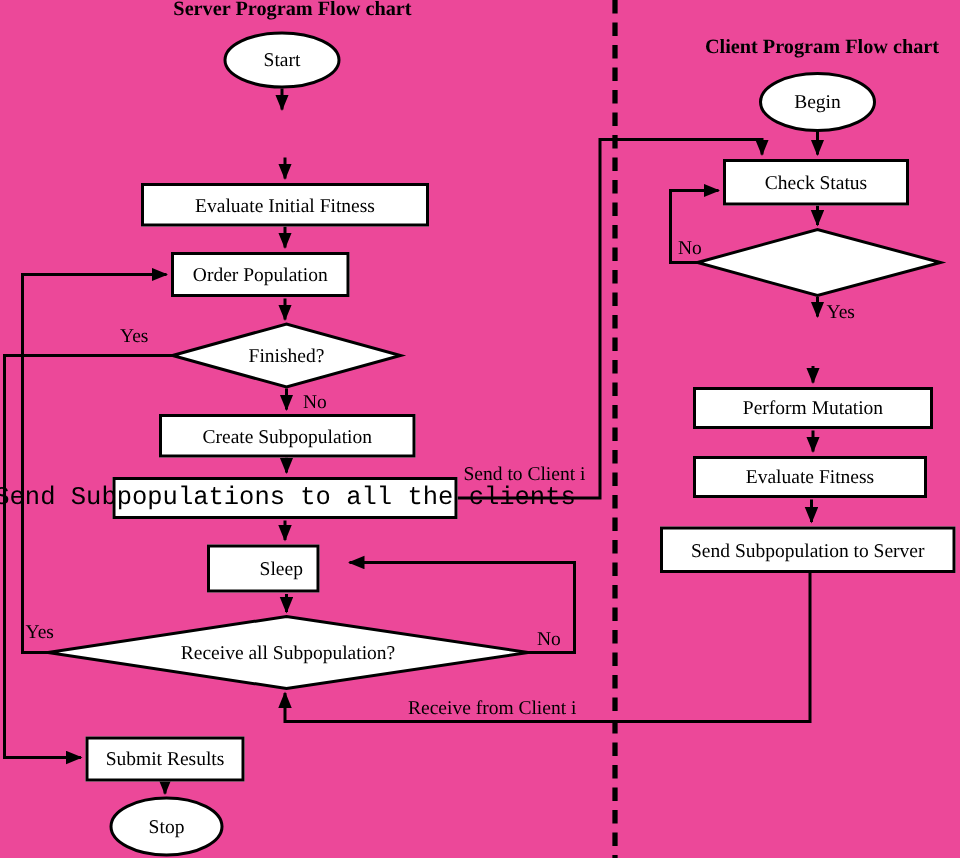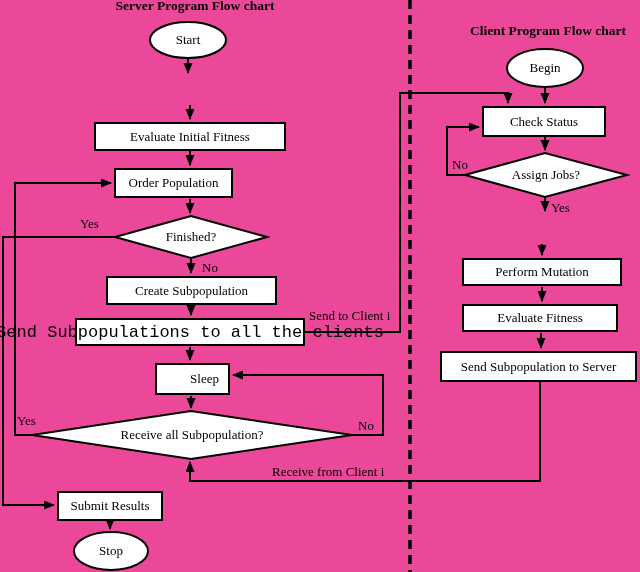--- a/index.html
+++ b/index.html
@@ -72,34 +72,33 @@
     <polyline points="541,333 541,348" fill="none" stroke="#000" stroke-width="2" marker-end="url(#ah)"></polyline>
   </svg>
 
   <div class="chart-title" style="left:90px; top:-2px; width:210px;">Server Program Flow chart</div>
   <div class="chart-title" style="left:448px; top:23px; width:200px;">Client Program Flow chart</div>
 
   <div class="box" style="left:94px; top:122px; width:192px; height:29px;">Evaluate Initial Fitness</div>
   <div class="box" style="left:114px; top:168px; width:119px; height:30px;">Order Population</div>
   <div class="box" style="left:106px; top:276px; width:171px; height:29px;">Create Subpopulation</div>
   <div class="box" style="left:75px; top:318px; width:230px; height:28px; font-size:17px;font-family:Liberation Mono, monospace;">Send Subpopulations to all the clients</div>
-  <div class="box" style="left:155px; top:363px; width:75px; height:32px;padding-left:24px;">Sleep</div>
+  <div class="box" style="left:138px; top:363px; width:75px; height:32px;padding-left:24px;">Sleep</div>
   <div class="box" style="left:57px; top:491px; width:106px; height:30px;">Submit Results</div>
 
   <div class="box" style="left:482px; top:106px; width:124px; height:31px;">Check Status</div>
   <div class="box" style="left:462px; top:258px; width:160px; height:28px;">Perform Mutation</div>
   <div class="box" style="left:462px; top:304px; width:156px; height:28px;">Evaluate Fitness</div>
   <div class="box" style="left:440px; top:351px; width:197px; height:31px;">Send Subpopulation to Server</div>
 
   <div class="node-lbl" style="left:150px; top:32px; width:76px;">Start</div>
   <div class="node-lbl" style="left:74px; top:543px; width:74px;">Stop</div>
   <div class="node-lbl" style="left:507px; top:60px; width:76px;">Begin</div>
   <div class="node-lbl" style="left:115px; top:229px; width:152px;">Finished?</div>
   <div class="node-lbl" style="left:32px; top:427px; width:320px;">Receive all Subpopulation?</div>
-  <div class="node-lbl" style="left:465px; top:167px; width:162px;">Assign Jobs?</div>
 
   <div class="edge-lbl" style="left:80px; top:216px;">Yes</div>
   <div class="edge-lbl" style="left:202px; top:260px;">No</div>
   <div class="edge-lbl" style="left:17px; top:413px;">Yes</div>
   <div class="edge-lbl" style="left:358px; top:418px;">No</div>
   <div class="edge-lbl" style="left:309px; top:308px;">Send to Client i</div>
   <div class="edge-lbl" style="left:272px; top:464px;">Receive from Client i</div>
   <div class="edge-lbl" style="left:452px; top:157px;">No</div>
   <div class="edge-lbl" style="left:551px; top:200px;">Yes</div>
 

